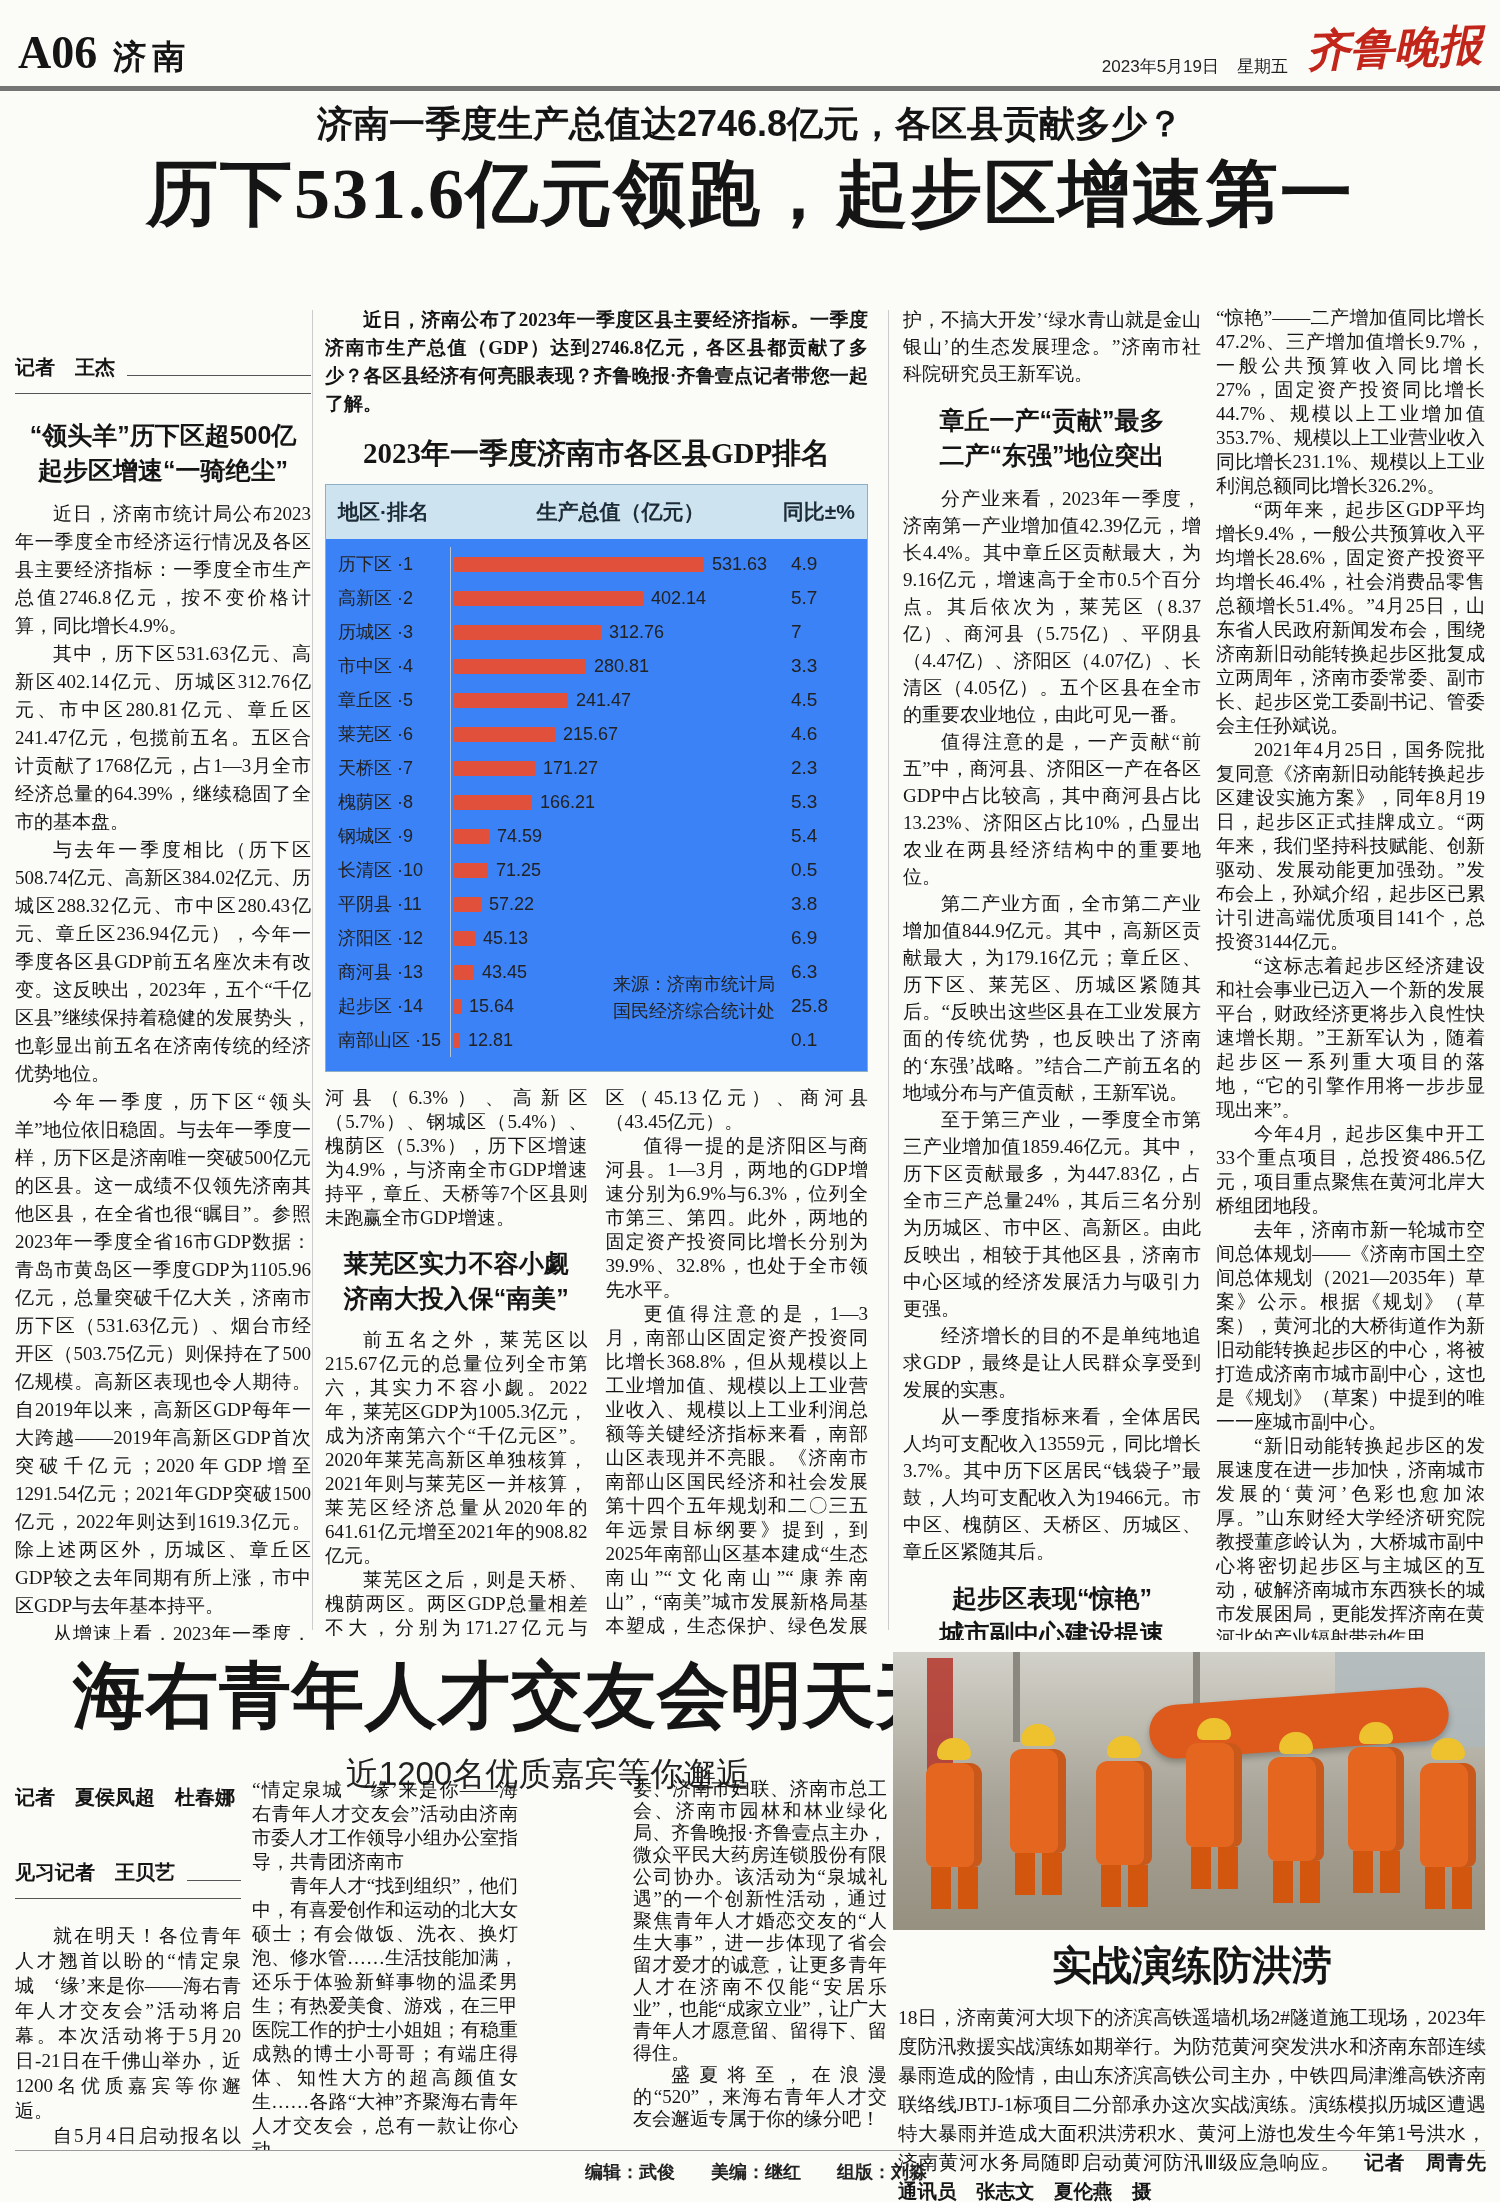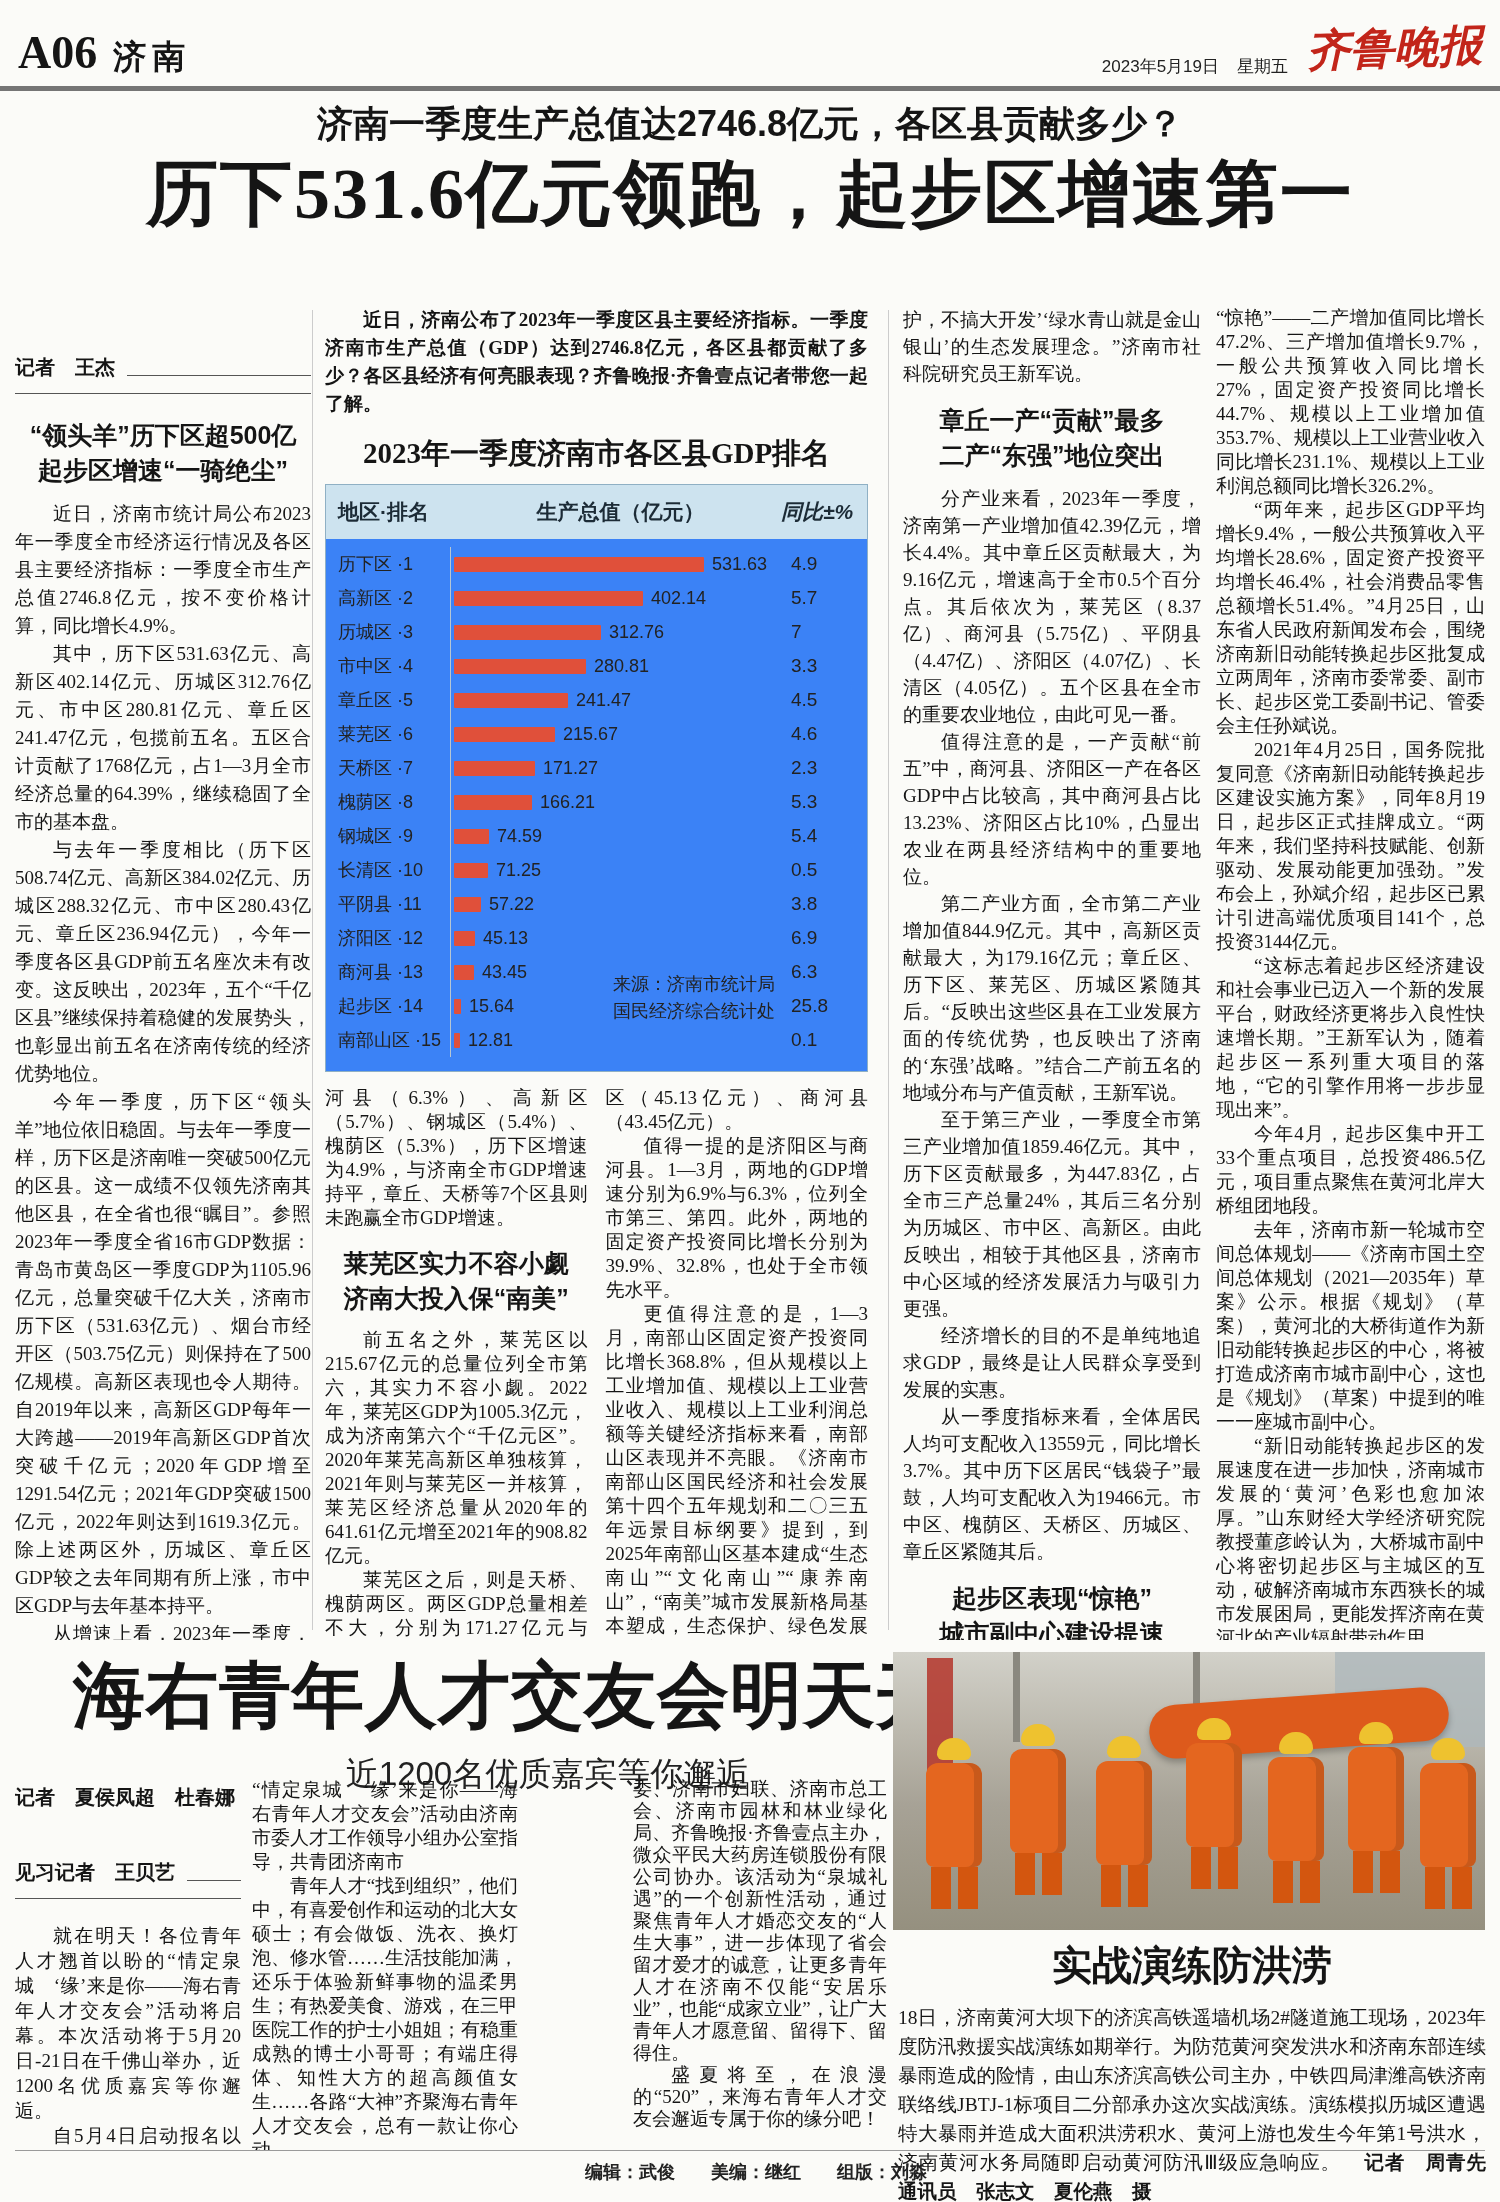--- a/index.html
+++ b/index.html
@@ -46,21 +46,21 @@
              line-height:35px; text-align:center; margin:16px 0 12px; }
 
   
   .intro { font-weight:bold; font-size:19px; line-height:28px; text-indent:2em; text-align:justify; margin:0; }
   .chart-title { text-align:center; font-size:29px; font-weight:bold; margin:16px 0 10px;
                  font-family:"Liberation Serif",serif; }
   .chart-box { position:relative; border:1px solid #8fb0c4; background:#3b82f6; }
   .chart-head { display:grid; grid-template-columns:124px 1fr 76px; background:#cde3ef;
                 padding:13px 12px; font-family:"Liberation Sans",sans-serif; font-size:21px;
                 font-weight:bold; color:#1c2b36; }
-  .chart-head .c2 { text-align:center; } .chart-head .c3 { text-align:center;font-style:italic; }
+  .chart-head .c2 { text-align:center; } .chart-head .c3 { text-align:right; }
   #chart-rows { padding:8px 12px 14px; }
   .crow { display:grid; grid-template-columns:112px 1fr 64px; align-items:center; height:34px; }
   .crow-label { font-size:18px; color:#222; white-space:nowrap; font-family:"Liberation Sans",sans-serif; }
   .crow-barcell { border-left:1px solid #b7c6d2; display:flex; align-items:center; height:100%; padding-left:3px; }
   .crow-bar { height:15px; border-radius:1px; }
   .crow-val { margin-left:8px; font-size:18px; color:#222; font-family:"Liberation Sans",sans-serif; }
   .crow-yoy { font-size:19px; color:#222; font-family:"Liberation Sans",sans-serif; }
   .chart-source { position:absolute; right:84px; bottom:46px; width:170px; font-size:18px;
                   line-height:27px; color:#222; }
   .mid-cols { display:flex; gap:18px; margin-top:14px; }

